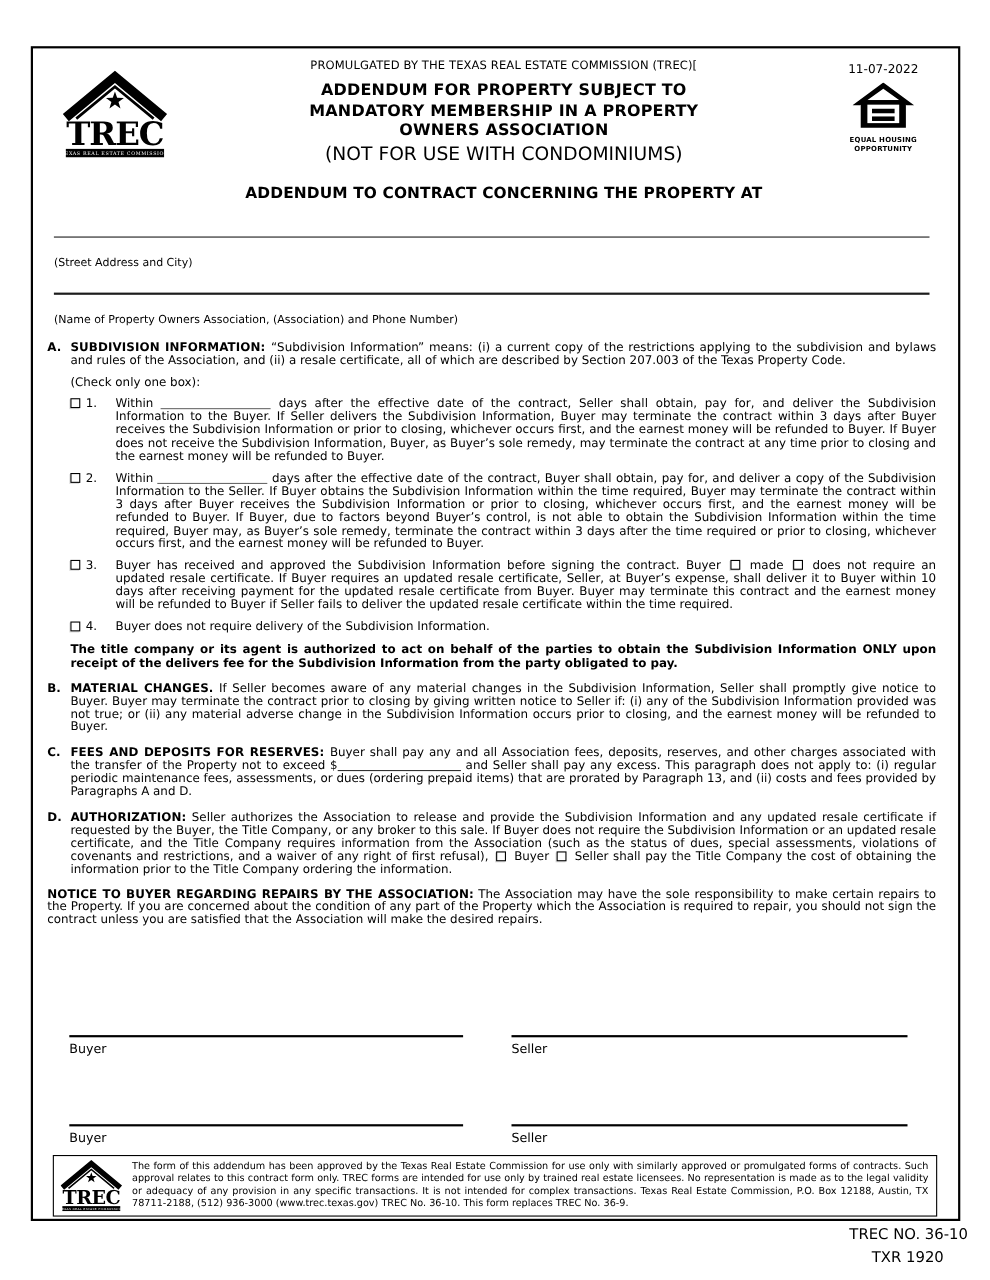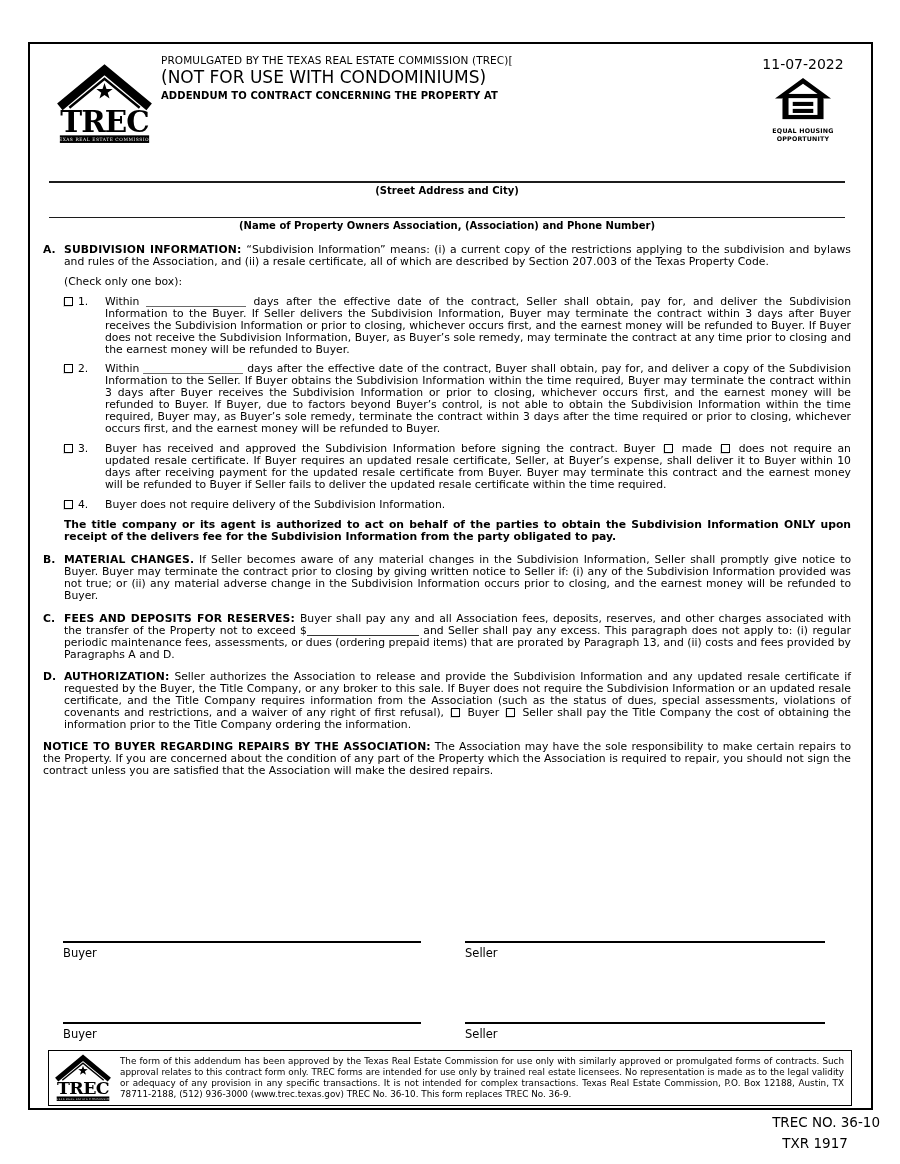--- a/index.html
+++ b/index.html
@@ -9,35 +9,35 @@
     -webkit-font-smoothing:antialiased;
   }
   .page{
     position:absolute;left:28px;top:42px;width:845px;height:1068px;
     border:2px solid #000;box-sizing:border-box;
     padding:8px 20px 0 13px;overflow:hidden;
   }
   
   .hdr{display:grid;grid-template-columns:118px 1fr 96px;}
   .hdr-left{padding-top:10px;padding-left:14px;}
-  .hdr-center{}
+  .hdr-center{text-align:center;}
   .promulgated{font-size:10.5px;letter-spacing:.1px;margin-top:2px;}
   .title{font-weight:bold;font-size:14.5px;line-height:18.5px;margin-top:7px;letter-spacing:.2px;}
   .subtitle{font-size:17px;margin-top:1px;}
-  .addendum-line{font-weight:bold;font-size:10px;margin-top:3px;letter-spacing:.1px;}
+  .addendum-line{font-weight:bold;font-size:14px;margin-top:18px;letter-spacing:.1px;}
   .hdr-right{text-align:center;padding-top:4px;}
-  .rev-date{font-size:14px;}
+  .rev-date{font-size:11px;}
   .eh-wrap{margin-top:6px;}
   .eh-text{font-size:6.3px;font-weight:bold;line-height:7.5px;letter-spacing:.2px;margin-top:1px;}
   
   .field{margin:0 6px;}
   .field.first{margin-top:31px;}
   .field.second{margin-top:21px;}
   .rule{height:1.6px;background:#1c1c1c;}
-  .caption{font-size:10px;text-align:center;margin-top:2px;font-weight:bold;}
+  .caption{font-size:10px;text-align:left;margin-top:18px;}
   
   .bodytext{font-size:10.8px;line-height:11.9px;text-align:justify;}
   .sec{position:relative;padding-left:21px;margin-top:9px;}
   .sec .letter{position:absolute;left:0;top:0;font-weight:bold;}
   .sec-head{font-weight:bold;margin-right:5px;letter-spacing:.1px;}
   .check-prompt{margin:8px 0 0 21px;}
   .item{position:relative;margin-left:21px;padding-left:41px;margin-top:8px;}
   .cb-num{position:absolute;left:0;top:0;}
   .cb{display:inline-block;width:9px;height:9px;border:1.5px solid #000;box-sizing:border-box;background:#fff;vertical-align:-1px;box-shadow:-1px 1px 0 #00000022;}
   .cb.inline{margin:0 3px;}
@@ -53,21 +53,21 @@
   .sig .line{height:1.5px;background:#000;}
   .sig .lbl{font-size:11.5px;padding-top:3px;}
   
   .approval{
     position:absolute;left:18px;top:1006px;width:804px;height:56px;
     border:1.2px solid #000;box-sizing:border-box;
     display:flex;align-items:center;gap:9px;padding:2px 7px 2px 6px;
   }
   .approval .txt{font-size:8.8px;line-height:11px;text-align:justify;}
   
-  .refs{position:absolute;top:1112px;right:20px;text-align:center;font-size:13.5px;line-height:21px;}
+  .refs{position:absolute;top:1112px;right:20px;text-align:right;font-size:13.5px;line-height:21px;}
   .refs .txr{padding-right:22px;}
   svg text{font-family:"DejaVu Serif","Liberation Serif",serif;}
 </style>
 </head>
 <body>
 
 <div class="page">
 
   <div class="hdr">
     <div class="hdr-left">
@@ -75,20 +75,25 @@
         <path d="M3,47 L50,8 L97,47" fill="none" stroke="#000" stroke-width="9"></path>
         <path d="M13,48 L50,17.5 L87,48" fill="none" stroke="#000" stroke-width="2.6"></path>
         <polygon points="50,22 52.1,28.1 58.6,28.2 53.4,32.1 55.3,38.3 50,34.6 44.7,38.3 46.6,32.1 41.4,28.2 47.9,28.1" fill="#000"></polygon>
         <text x="50" y="73" text-anchor="middle" font-weight="bold" font-size="31" letter-spacing="-1">TREC</text>
         <rect x="3" y="77" width="94" height="8" fill="#000"></rect>
         <text x="50" y="83.2" text-anchor="middle" font-size="4.6" fill="#fff" font-family="DejaVu Sans, sans-serif" letter-spacing=".6">TEXAS REAL ESTATE COMMISSION</text>
       </svg>
     </div>
     <div class="hdr-center">
       <div class="promulgated">PROMULGATED BY THE TEXAS REAL ESTATE COMMISSION (TREC)[</div>
+      <div class="title">
+        <div>ADDENDUM FOR PROPERTY SUBJECT TO</div>
+        <div>MANDATORY MEMBERSHIP IN A PROPERTY</div>
+        <div>OWNERS ASSOCIATION</div>
+      </div>
       <div class="subtitle">(NOT FOR USE WITH CONDOMINIUMS)</div>
       <div class="addendum-line">ADDENDUM TO CONTRACT CONCERNING THE PROPERTY AT</div>
     </div>
     <div class="hdr-right">
       <div class="rev-date">11-07-2022</div>
       <div class="eh-wrap">
         <svg width="56" height="44" viewBox="0 0 60 47">
           <polygon points="30,0 0,22 7.5,22 30,6 52.5,22 60,22" fill="#000"></polygon>
           <rect x="8" y="17" width="44" height="27" fill="#000"></rect>
           <rect x="14.5" y="21.5" width="31" height="18" fill="#fff"></rect>
@@ -197,14 +202,14 @@
       <rect x="3" y="77" width="94" height="8" fill="#000"></rect>
       <text x="50" y="83.2" text-anchor="middle" font-size="4.6" fill="#fff" font-family="DejaVu Sans, sans-serif" letter-spacing=".6">TEXAS REAL ESTATE COMMISSION</text>
     </svg>
     <div class="txt">The form of this addendum has been approved by the Texas Real Estate Commission for use only with similarly approved or promulgated forms of contracts. Such approval relates to this contract form only.  TREC forms are intended for use only by trained real estate licensees. No representation is made as to the legal validity or adequacy of any provision in any specific transactions. It is not intended for complex transactions.  Texas Real Estate Commission, P.O. Box 12188, Austin, TX 78711-2188, (512) 936-3000  (www.trec.texas.gov)  TREC No. 36-10.  This form replaces TREC No. 36-9.</div>
   </div>
 
 </div>
 
 <div class="refs">
   <div>TREC NO. 36-10</div>
-  <div class="txr">TXR 1917</div>
+  <div class="txr">TXR 1920</div>
 </div>
 
 </body></html>

